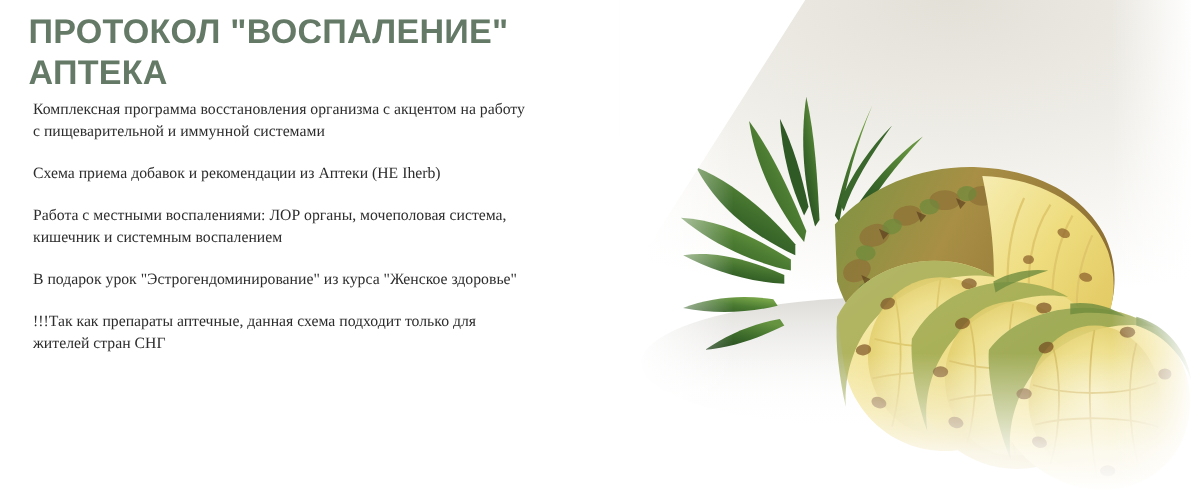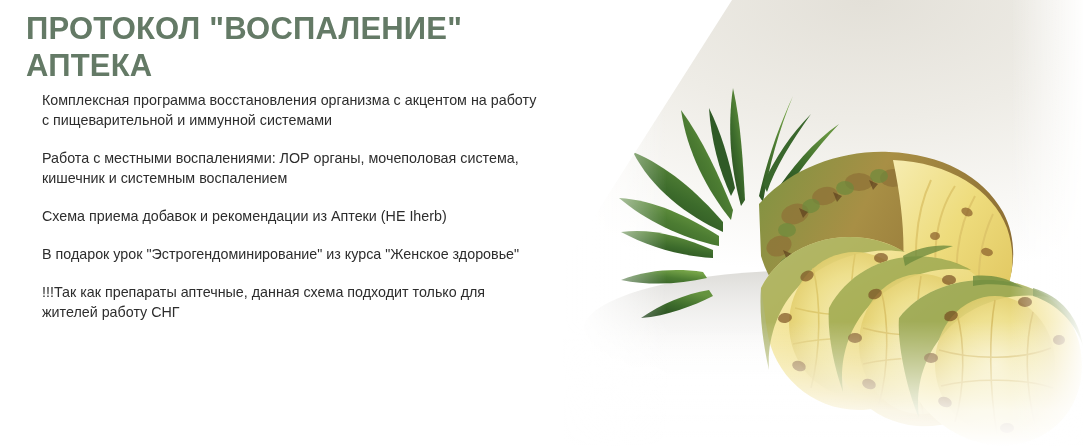--- a/index.html
+++ b/index.html
@@ -40,25 +40,26 @@
     color: #647a66;
     white-space: pre-line;
   }
   #body-copy {
     position: absolute;
     left: 26px;
     top: 90px;
     width: 512px;
   }
   .para {
-    margin: 0 0 18px 16px;
+    margin: 0 0 18px 4px;
     font-size: 14.3px;
     line-height: 20px;
     color: #2d2d2d;
     white-space: pre-line;
+    font-family: Liberation Serif, serif;
   }
   .para:last-child { margin-bottom: 0; }
 
   
   #photo-panel {
     position: absolute;
     right: 0;
     top: 0;
     width: 520px;
     height: 446px;
@@ -312,22 +313,22 @@
     <div id="diagonal-mask"></div>
   </div>
 
   <div id="text-column">
     <h1 id="page-title">ПРОТОКОЛ "ВОСПАЛЕНИЕ"
 АПТЕКА</h1>
 
     <div id="body-copy">
       <p class="para">Комплексная программа восстановления организма с акцентом на работу
 с пищеварительной и иммунной системами</p>
+      <p class="para">Схема приема добавок и рекомендации из Аптеки (НЕ Iherb)</p>
       <p class="para">Работа с местными воспалениями: ЛОР органы, мочеполовая система,
 кишечник и системным воспалением</p>
-      <p class="para">Схема приема добавок и рекомендации из Аптеки (НЕ Iherb)</p>
       <p class="para">В подарок урок "Эстрогендоминирование" из курса "Женское здоровье"</p>
       <p class="para">!!!Так как препараты аптечные, данная схема подходит только для
-жителей работу СНГ</p>
+жителей стран СНГ</p>
     </div>
   </div>
 
 </div>
 
 </body></html>

